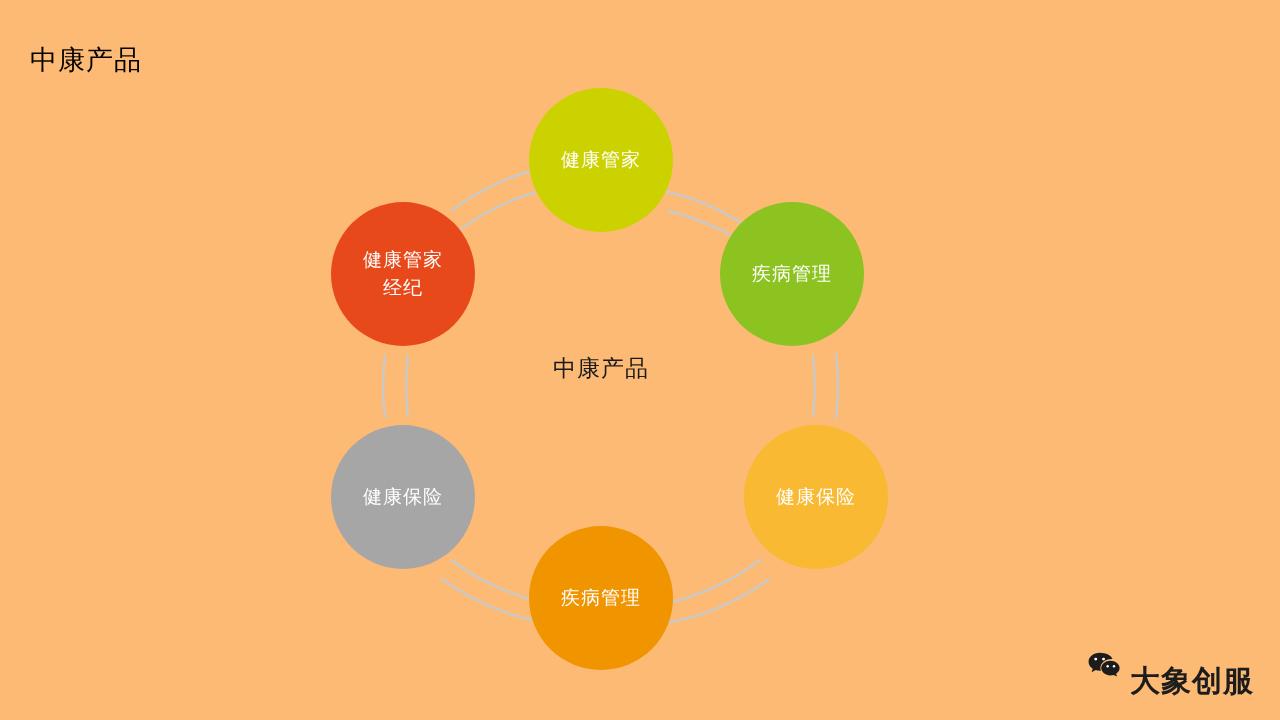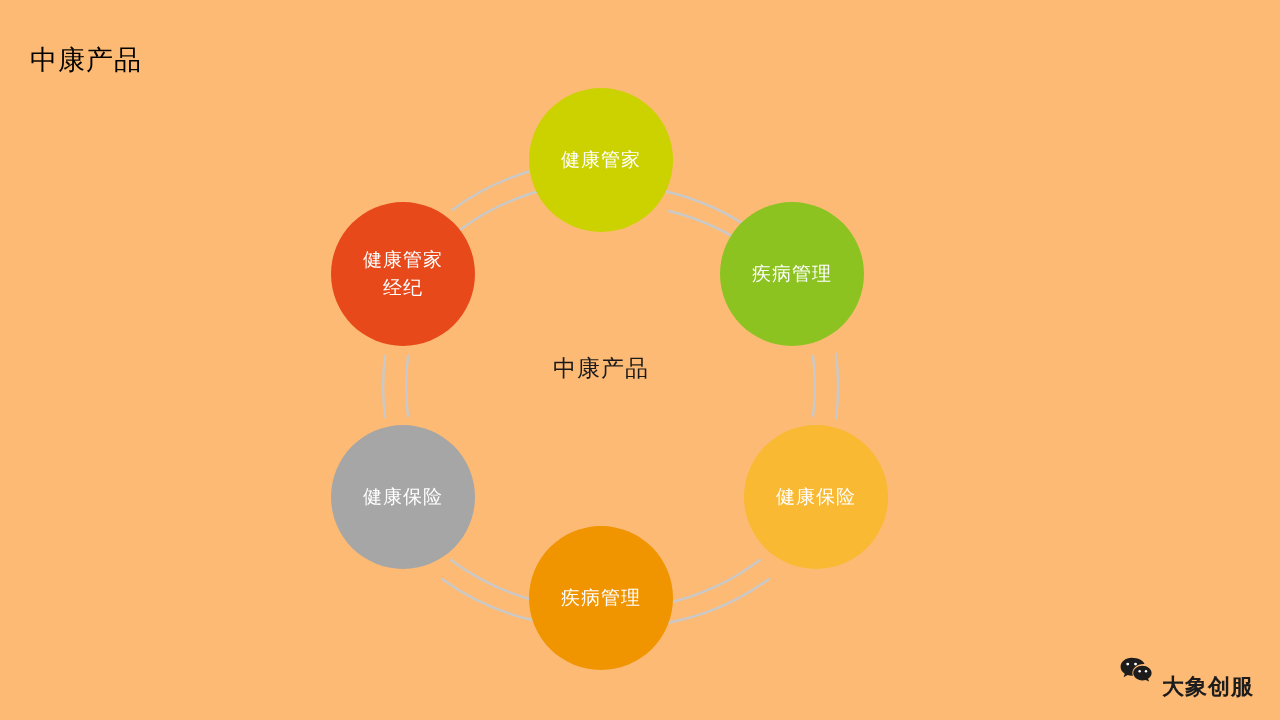--- a/index.html
+++ b/index.html
@@ -81,21 +81,21 @@
     align-items: center;
     gap: 9px;
   }
   .wechat-icon {
     width: 34px;
     height: 26px;
     display: block;
   }
   .watermark-text {
     font-family: "DejaVu Sans", "Liberation Sans", sans-serif;
-    font-size: 22px;
+    font-size: 30px;
     font-weight: bold;
     color: #1c1c1c;
     letter-spacing: 1px;
     white-space: nowrap;
     margin-top: 36px;
   }
 </style>
 </head>
 <body>
 

